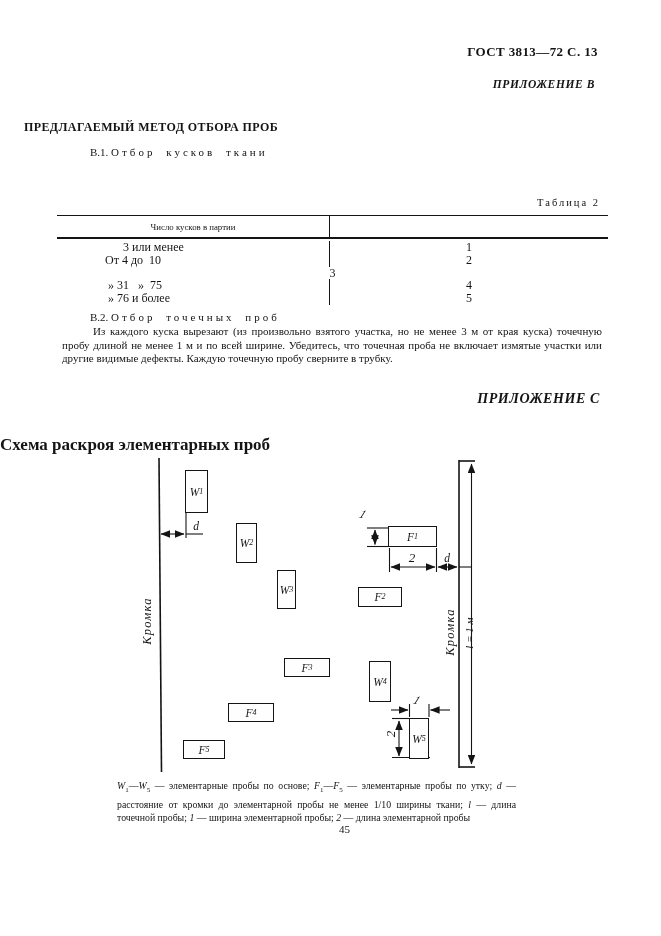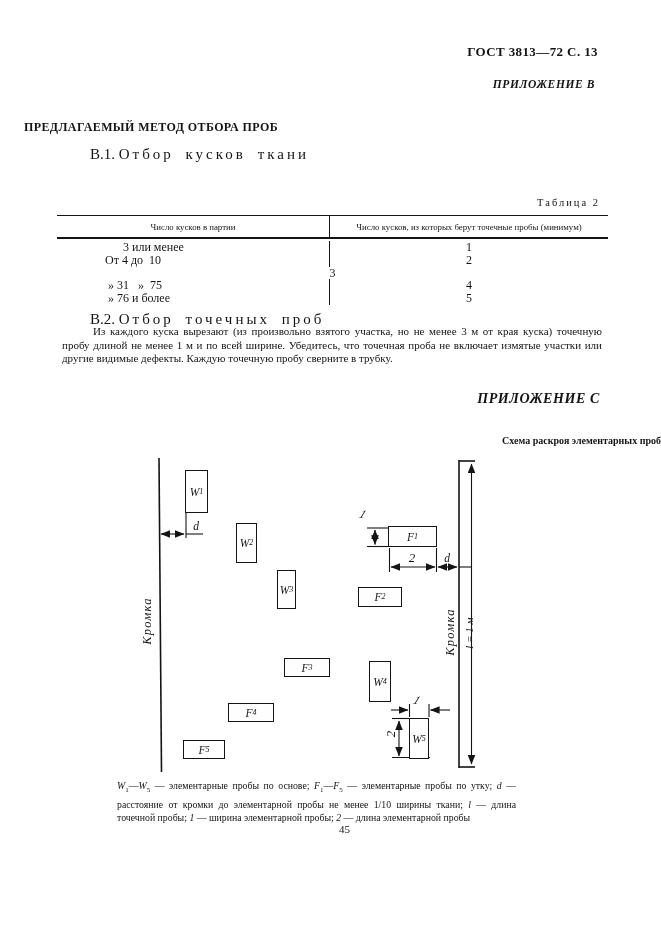--- a/index.html
+++ b/index.html
@@ -5,39 +5,39 @@
   html,body{margin:0;padding:0;background:#888;}
   .page{
     position:relative; width:661px; height:936px; margin:0 auto;
     background:#ffffff; color:#141414; overflow:hidden;
     font-family:"Liberation Serif","DejaVu Serif",serif;
   }
   .abs{position:absolute;}
   .hdr-gost{top:44px; right:63px; font-weight:bold; font-size:13px; letter-spacing:.4px;}
   .hdr-app{top:78px; right:66px; font-style:italic; font-weight:600; font-size:11.5px; letter-spacing:.6px;}
   .doc-title{top:120px; left:0; width:100%; text-align:left; font-weight:bold; font-size:12px; letter-spacing:.4px;margin-left:24px;}
-  .sec-head{font-size:15px;}
+  .sec-head{font-size:11px;}
   .sec-head .spaced{letter-spacing:3px; word-spacing:5px;}
   .b1-head{top:146px; left:90px;}
   .b2-head{top:311px; left:90px;}
   .para{font-size:11px; line-height:13.6px; text-align:justify; text-indent:31px;}
   .b1-body{top:161px; left:62px; width:540px;}
   .b2-body{top:325px; left:62px; width:540px;}
   .tbl-label{top:197px; right:61px; font-size:10.5px; letter-spacing:2px;}
   .tbl{top:215px; left:57px; width:551px; border-top:1px solid #141414;}
   .tbl-head{display:flex; border-bottom:2.5px solid #141414;}
   .th{font-size:8.8px; text-align:center; padding:6px 8px 5px 8px; box-sizing:border-box;}
   .th1{width:273px; border-right:1px solid #141414;}
   .th2{flex:1;}
   .trow{display:flex; line-height:12.8px; font-size:12px;}
   .trow:first-child{padding-top:2px;}
   .tc1{width:273px; box-sizing:border-box; padding-left:48px; border-right:1px solid #141414; white-space:pre;}
   .tc2{flex:1; text-align:center;}
   .app-c{top:391px; right:61px; font-style:italic; font-weight:600; font-size:14px; letter-spacing:.6px;}
-  .dia-title{top:435px; left:0; width:100%; text-align:right; font-weight:bold; font-size:10px;}
+  .dia-title{top:435px; left:0; width:100%; text-align:left; font-weight:bold; font-size:17px;}
   .dia-svg{top:450px; left:0;}
   .sample{
     position:absolute; border:1.7px solid #141414; background:#fefefe;
     display:flex; align-items:center; justify-content:center;
     font-style:italic; font-size:11.5px; box-sizing:border-box;
   }
   .sample sub{font-size:8px; font-style:italic; line-height:0;}
   .dim-label{position:absolute; font-style:italic; font-size:11.5px; transform:translate(-50%,-50%);}
   .skew1{transform:translate(-50%,-50%) skewX(-24deg);}
   .rot{transform:translate(-50%,-50%) rotate(-90deg); white-space:nowrap;}
@@ -56,21 +56,20 @@
   <div class="abs hdr-app">ПРИЛОЖЕНИЕ В</div>
   <div class="abs doc-title">ПРЕДЛАГАЕМЫЙ МЕТОД ОТБОРА ПРОБ</div>
 
   <div class="abs sec-head b1-head"><span>В.1.</span> <span class="spaced">Отбор кусков ткани</span></div>
 
   <div class="abs tbl-label">Таблица 2</div>
 
   <div class="abs tbl">
     <div class="tbl-head">
       <div class="th th1">Число кусков в партии</div>
-      <div class="th th2">Число кусков, из которых берут точечные пробы (минимум)</div>
     </div>
     <div id="tbl-rows">
         <div class="trow">
           <div class="tc1">      3 или менее</div>
           <div class="tc2">1</div>
         </div>
         <div class="trow">
           <div class="tc1">От 4 до  10</div>
           <div class="tc2">2</div>
         </div>

